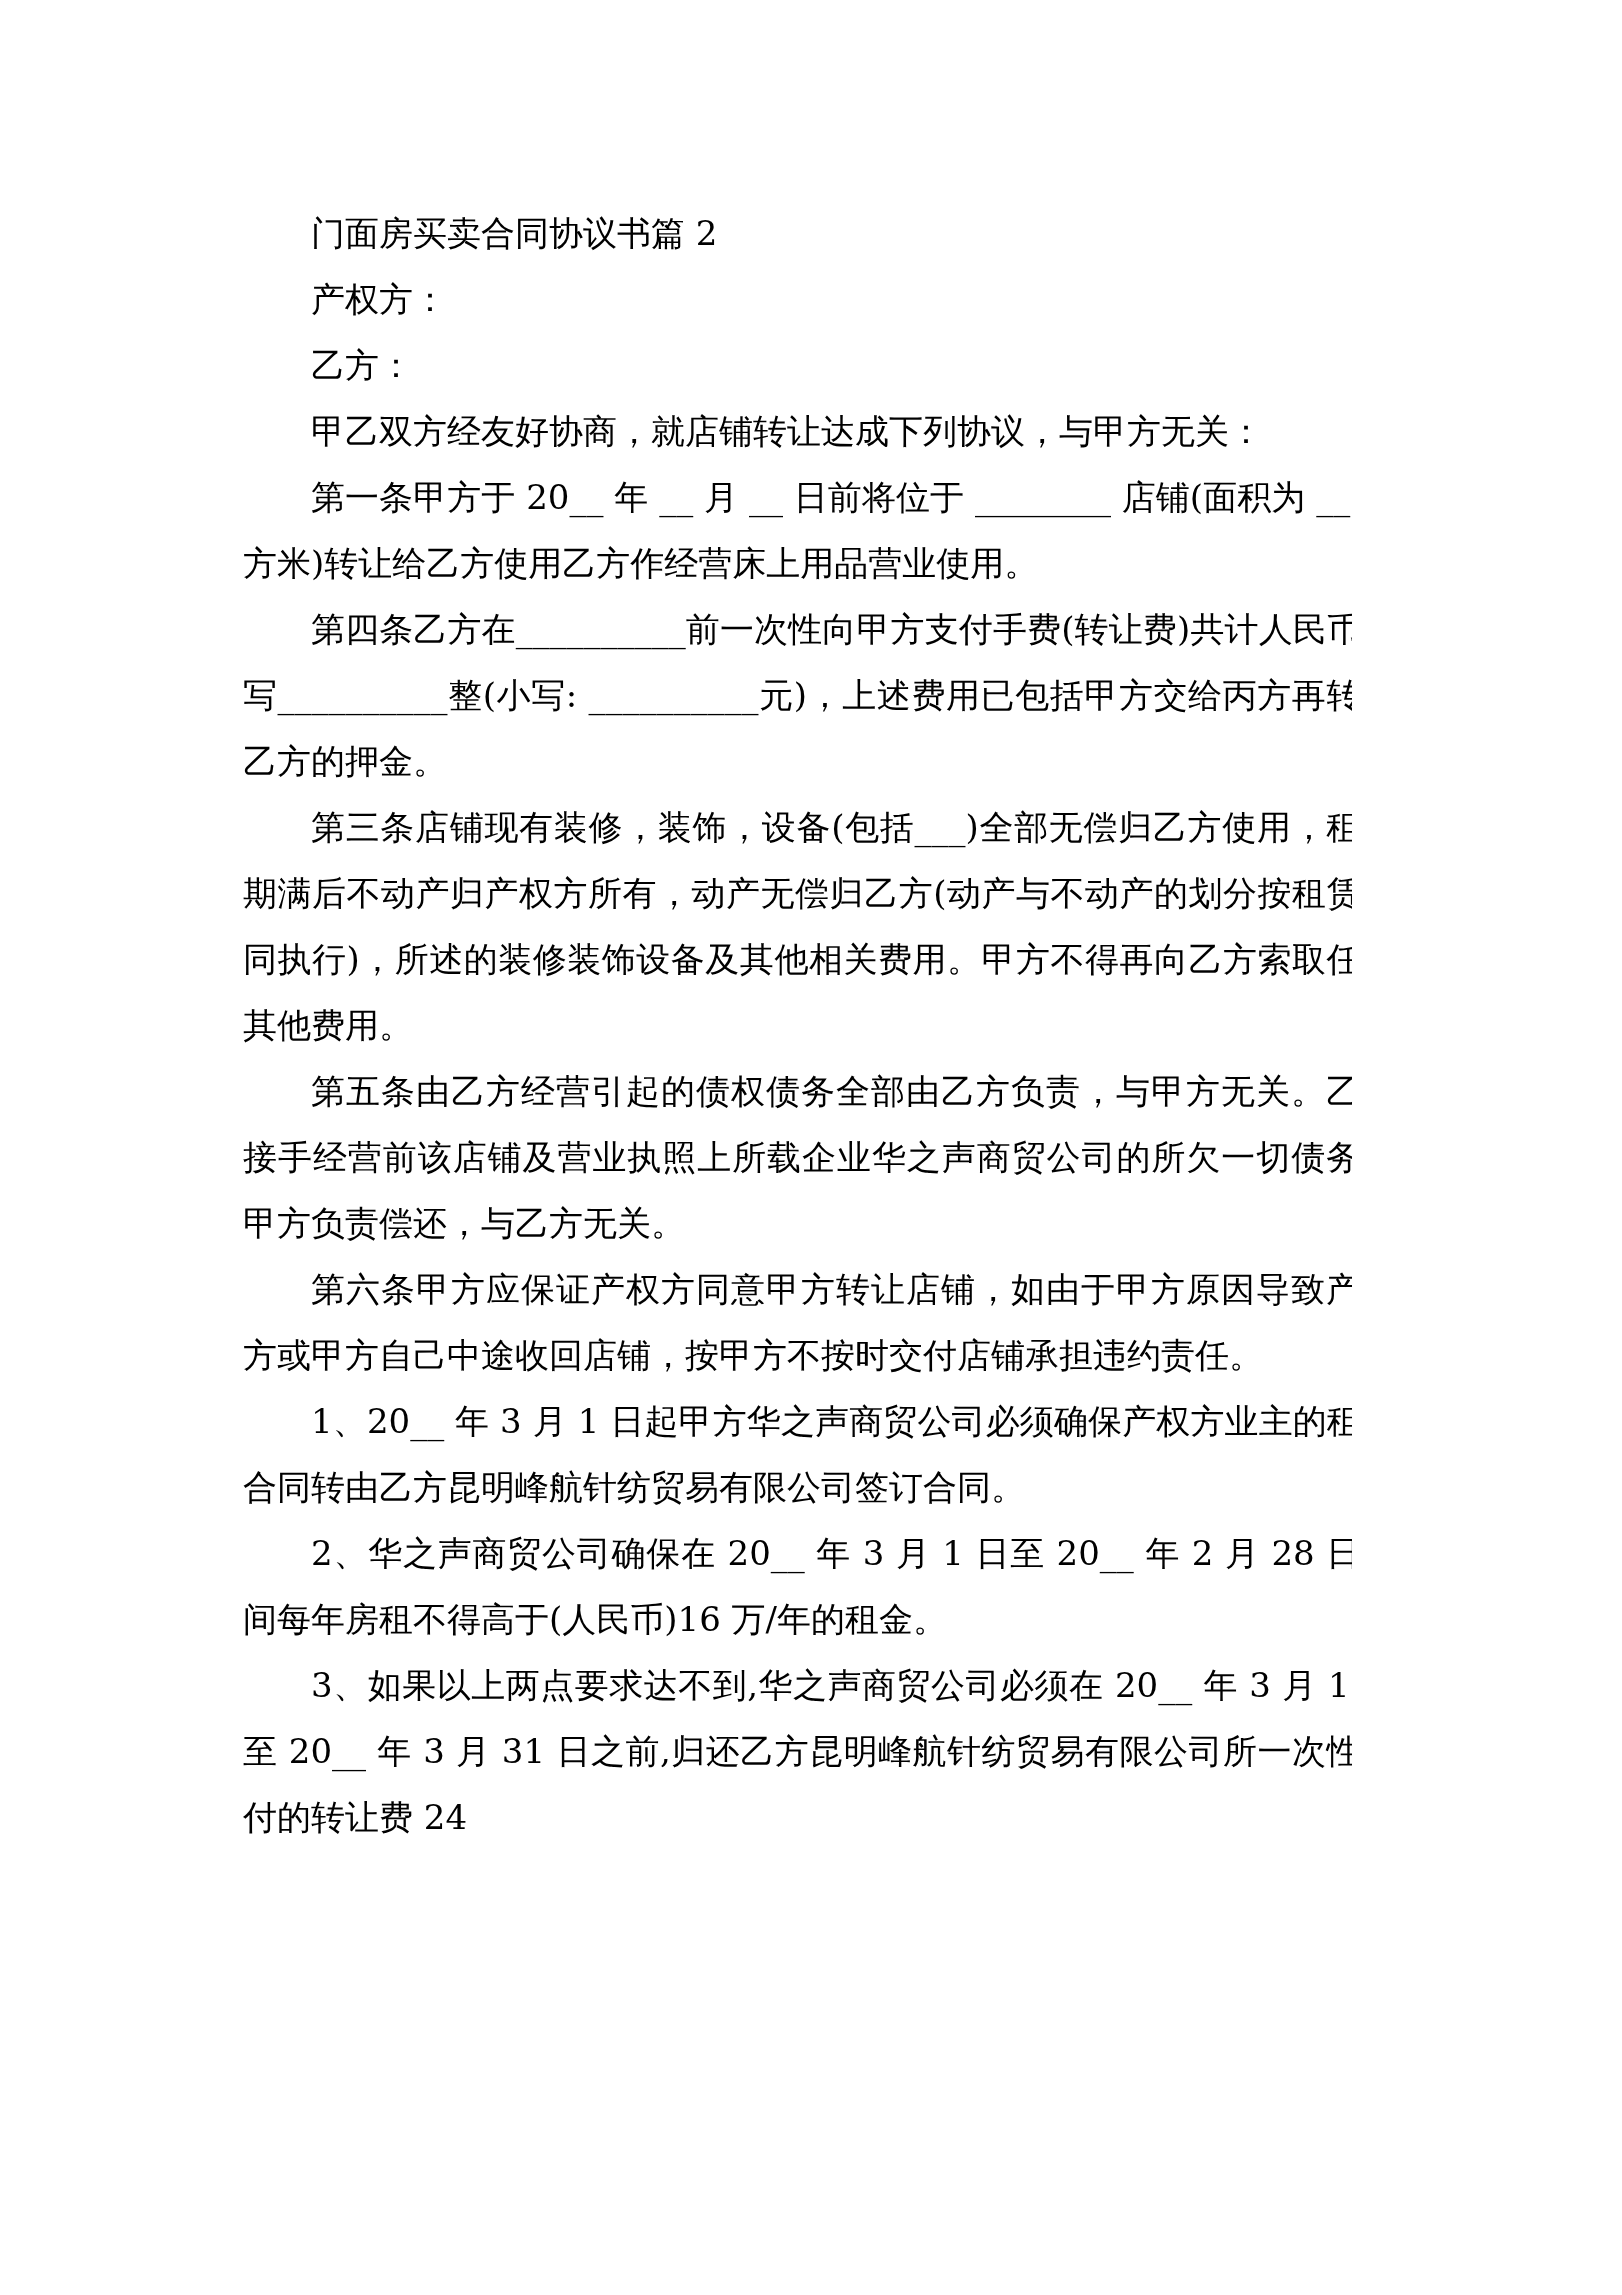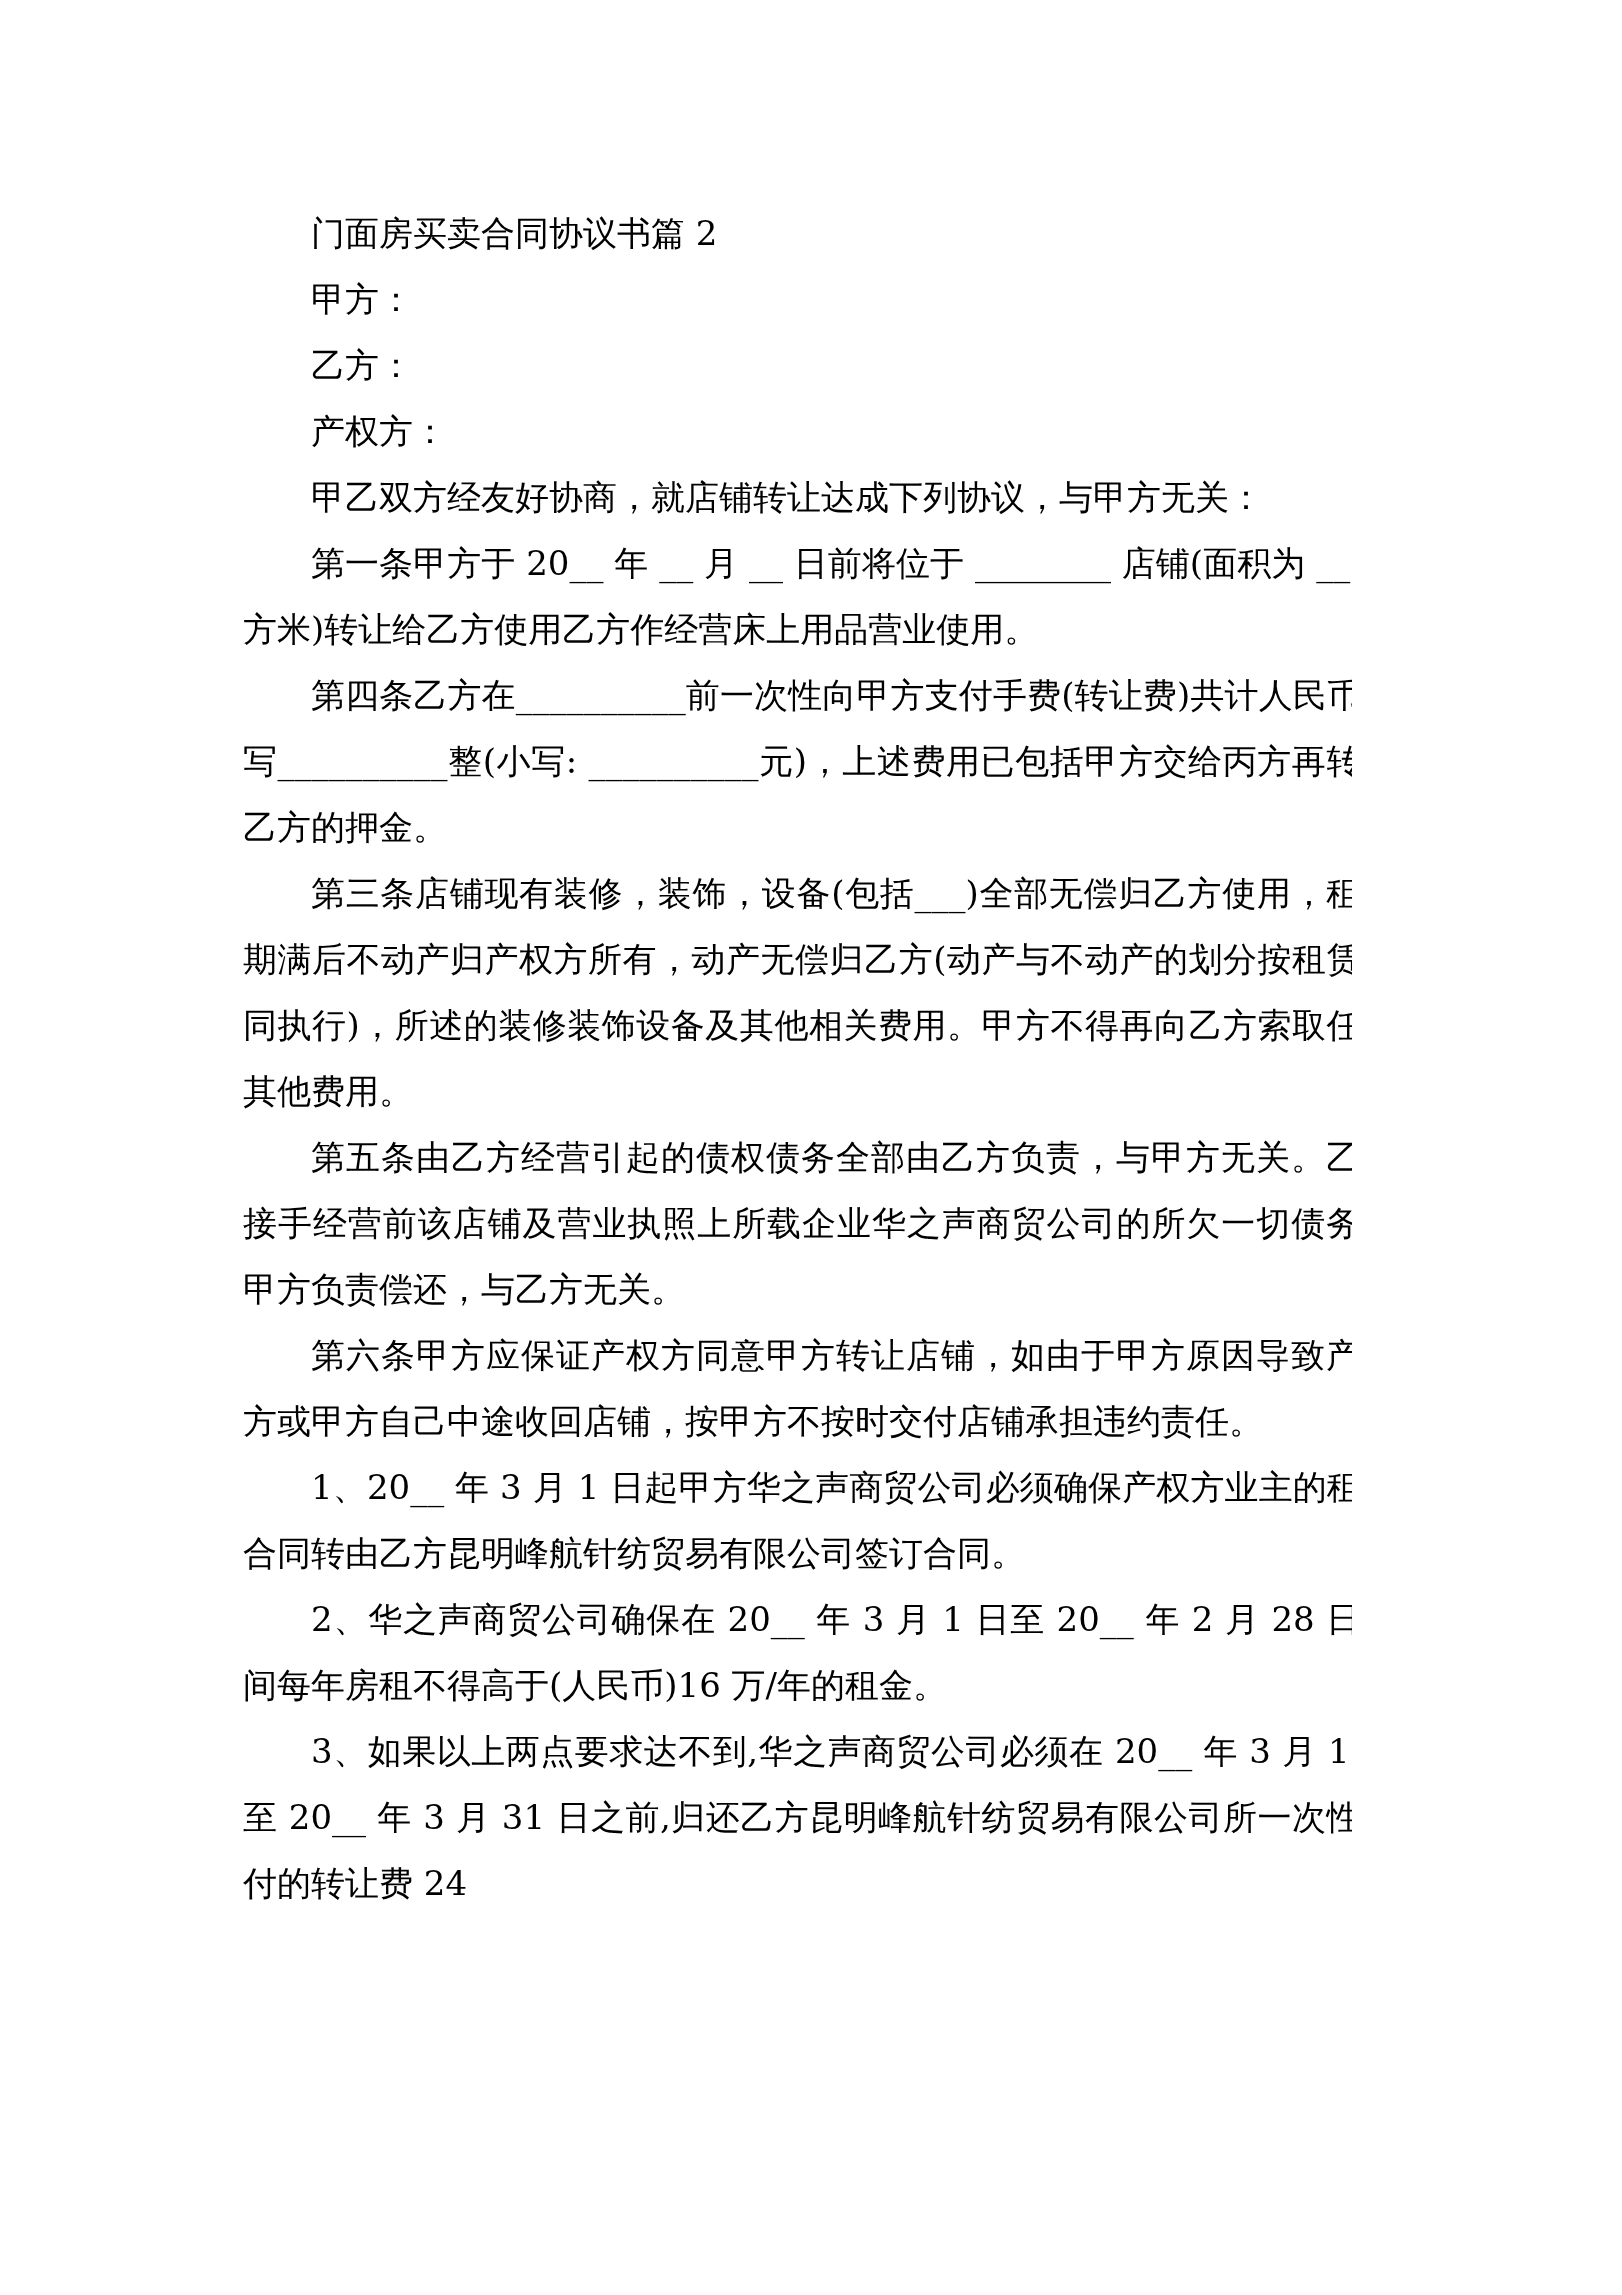--- a/index.html
+++ b/index.html
@@ -31,23 +31,22 @@
     text-indent: 2em;
     word-break: break-all;
   }
 </style>
 </head>
 <body>
 
 <div class="page">
   <div class="contract-body">
     <p>门面房买卖合同协议书篇 2</p>
-    <p>甲方：</p>
+    <p>产权方：</p>
     <p>乙方：</p>
-    <p>产权方：</p>
     <p>甲乙双方经友好协商，就店铺转让达成下列协议，与甲方无关：</p>
     <p>第一条甲方于 20__ 年 __ 月 __ 日前将位于 ________ 店铺(面积为 __ 平方米)转让给乙方使用乙方作经营床上用品营业使用。</p>
     <p>第四条乙方在__________前一次性向甲方支付手费(转让费)共计人民币大写__________整(小写: __________元)，上述费用已包括甲方交给丙方再转付乙方的押金。</p>
     <p>第三条店铺现有装修，装饰，设备(包括___)全部无偿归乙方使用，租赁期满后不动产归产权方所有，动产无偿归乙方(动产与不动产的划分按租赁合同执行)，所述的装修装饰设备及其他相关费用。甲方不得再向乙方索取任何其他费用。</p>
     <p>第五条由乙方经营引起的债权债务全部由乙方负责，与甲方无关。乙方接手经营前该店铺及营业执照上所载企业华之声商贸公司的所欠一切债务由甲方负责偿还，与乙方无关。</p>
     <p>第六条甲方应保证产权方同意甲方转让店铺，如由于甲方原因导致产权方或甲方自己中途收回店铺，按甲方不按时交付店铺承担违约责任。</p>
     <p>1、20__ 年 3 月 1 日起甲方华之声商贸公司必须确保产权方业主的租赁合同转由乙方昆明峰航针纺贸易有限公司签订合同。</p>
     <p>2、华之声商贸公司确保在 20__ 年 3 月 1 日至 20__ 年 2 月 28 日期间每年房租不得高于(人民币)16 万/年的租金。</p>
     <p>3、如果以上两点要求达不到,华之声商贸公司必须在 20__ 年 3 月 1 日至 20__ 年 3 月 31 日之前,归还乙方昆明峰航针纺贸易有限公司所一次性支付的转让费 24</p>
   </div>

